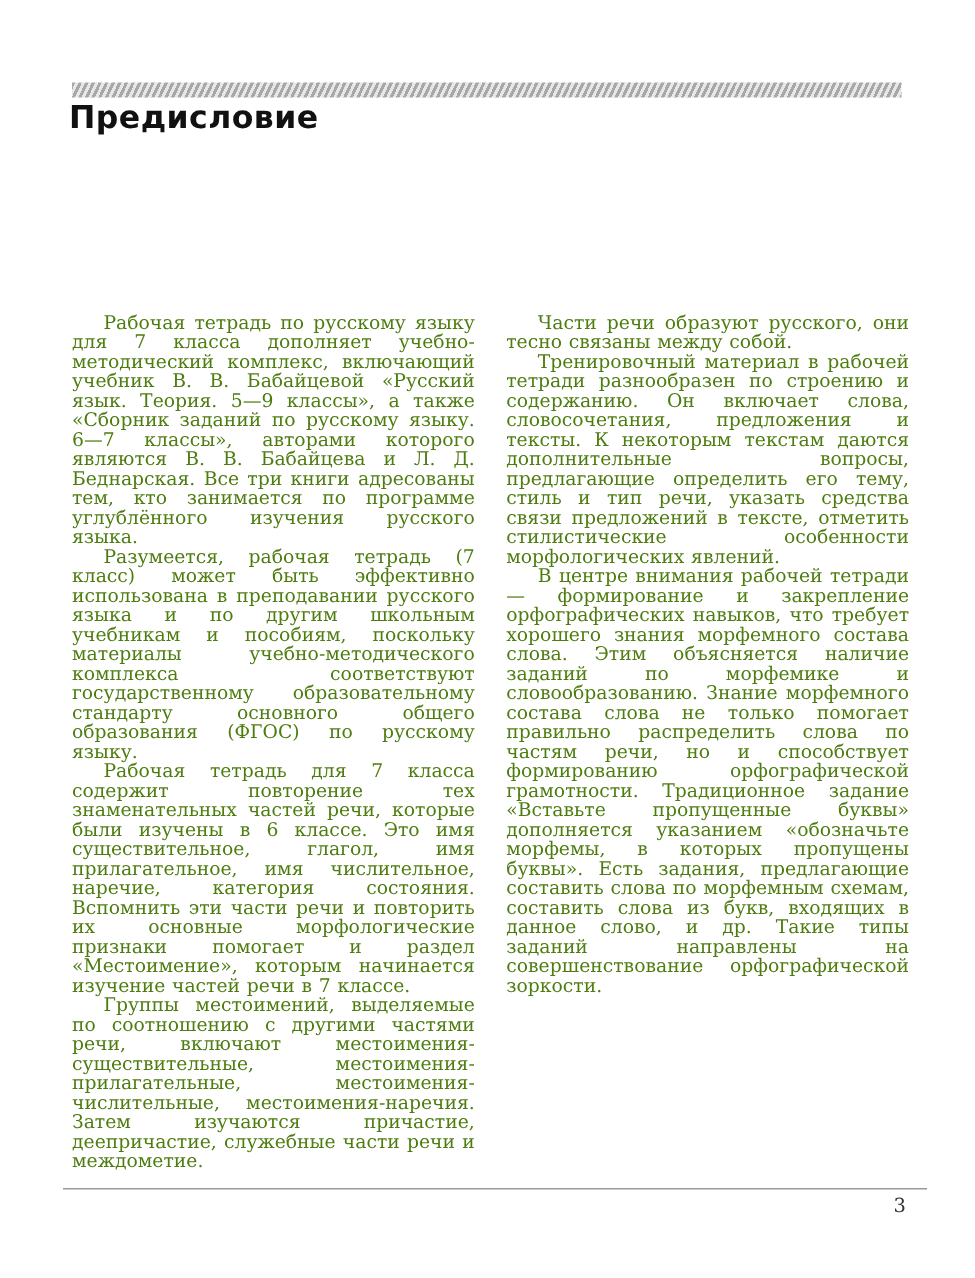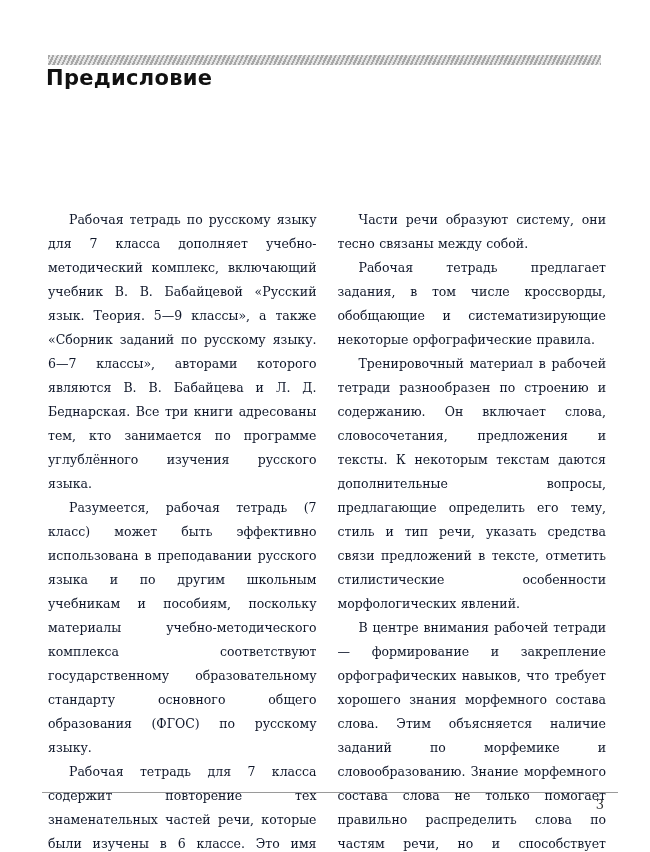--- a/index.html
+++ b/index.html
@@ -47,24 +47,24 @@
     display: flex;
     gap: 21px;
   }
   .col {
     flex: 1 1 0;
     min-width: 0;
   }
   .col p {
     margin: 0;
     font-size: 12.5px;
-    line-height: 24px;
+    line-height: 13px;
     text-align: justify;
     text-indent: 21px;
-    color: #0f172a;
+    color: #4d7c0f;
     hyphens: auto;
     -webkit-hyphens: auto;
     word-spacing: 0.5px;
   }
   .footer-rule {
     position: absolute;
     left: 42px;
     top: 792px;
     width: 576px;
     height: 1px;
@@ -89,22 +89,21 @@
   <h1 class="page-title">Предисловие</h1>
 
   <div class="columns">
     <div class="col">
       <p>Рабочая тетрадь по русскому языку для 7 класса дополняет учебно-методический комплекс, включающий учебник В. В. Бабайцевой «Русский язык. Теория. 5—9 классы», а также «Сборник заданий по русскому языку. 6—7 классы», авторами которого являются В. В. Бабайцева и Л. Д. Беднарская. Все три книги адресованы тем, кто занимается по программе углублённого изучения русского языка.</p>
       <p>Разумеется, рабочая тетрадь (7 класс) может быть эффективно использована в преподавании русского языка и по другим школьным учебникам и пособиям, поскольку материалы учебно-методического комплекса соответствуют государственному образовательному стандарту основного общего образования (ФГОС) по русскому языку.</p>
       <p>Рабочая тетрадь для 7 класса содержит повторение тех знаменательных частей речи, которые были изучены в 6 классе. Это имя существительное, глагол, имя прилагательное, имя числительное, наречие, категория состояния. Вспомнить эти части речи и повторить их основные морфологические признаки помогает и раздел «Местоимение», которым начинается изучение частей речи в 7 классе.</p>
       <p>Группы местоимений, выделяемые по соотношению с другими частями речи, включают местоимения-существительные, местоимения-прилагательные, местоимения-числительные, местоимения-наречия. Затем изучаются причастие, деепричастие, служебные части речи и междометие.</p>
     </div>
     <div class="col">
-      <p>Части речи образуют систему, они тесно связаны между собой.</p>
-      <p>Рабочая тетрадь предлагает задания, в том числе кроссворды, обобщающие и систематизирующие некоторые орфографические правила.</p>
+      <p>Части речи образуют русского, они тесно связаны между собой.</p>
       <p>Тренировочный материал в рабочей тетради разнообразен по строению и содержанию. Он включает слова, словосочетания, предложения и тексты. К некоторым текстам даются дополнительные вопросы, предлагающие определить его тему, стиль и тип речи, указать средства связи предложений в тексте, отметить стилистические особенности морфологических явлений.</p>
       <p>В центре внимания рабочей тетради — формирование и закрепление орфографических навыков, что требует хорошего знания морфемного состава слова. Этим объясняется наличие заданий по морфемике и словообразованию. Знание морфемного состава слова не только помогает правильно распределить слова по частям речи, но и способствует формированию орфографической грамотности. Традиционное задание «Вставьте пропущенные буквы» дополняется указанием «обозначьте морфемы, в которых пропущены буквы». Есть задания, предлагающие составить слова по морфемным схемам, составить слова из букв, входящих в данное слово, и др. Такие типы заданий направлены на совершенствование орфографической зоркости.</p>
     </div>
   </div>
 
   <div class="footer-rule"></div>
 
   <div class="page-number">3</div>
 
 </div>

